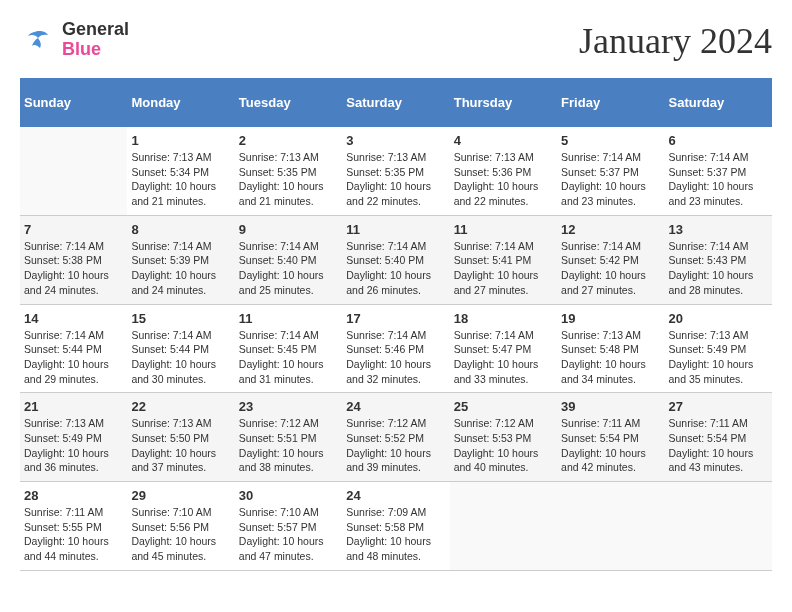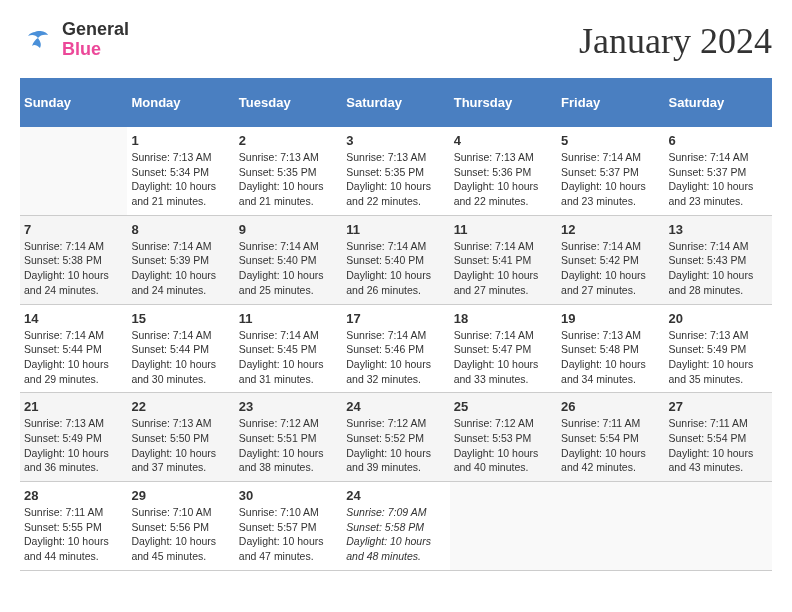--- a/index.html
+++ b/index.html
@@ -300,21 +300,21 @@
 and 39 minutes.</div>
         </td>
         <td>
           <span class="day-number">25</span>
           <div class="day-info" style="white-space: pre-line;">Sunrise: 7:12 AM
 Sunset: 5:53 PM
 Daylight: 10 hours
 and 40 minutes.</div>
         </td>
         <td>
-          <span class="day-number">26</span>
+          <span class="day-number">39</span>
           <div class="day-info" style="white-space: pre-line;">Sunrise: 7:11 AM
 Sunset: 5:54 PM
 Daylight: 10 hours
 and 42 minutes.</div>
         </td>
         <td>
           <span class="day-number">27</span>
           <div class="day-info" style="white-space: pre-line;">Sunrise: 7:11 AM
 Sunset: 5:54 PM
 Daylight: 10 hours
@@ -338,21 +338,21 @@
         </td>
         <td>
           <span class="day-number">30</span>
           <div class="day-info" style="white-space: pre-line;">Sunrise: 7:10 AM
 Sunset: 5:57 PM
 Daylight: 10 hours
 and 47 minutes.</div>
         </td>
         <td>
           <span class="day-number">24</span>
-          <div class="day-info" style="white-space: pre-line; font-style: italic;">Sunrise: 7:09 AM
+          <div class="day-info" style="white-space: pre-line;">Sunrise: 7:09 AM
 Sunset: 5:58 PM
 Daylight: 10 hours
 and 48 minutes.</div>
         </td>
         <td class="empty-cell"></td>
         <td class="empty-cell"></td>
         <td class="empty-cell"></td>
       </tr>
     </tbody>
 </table>

